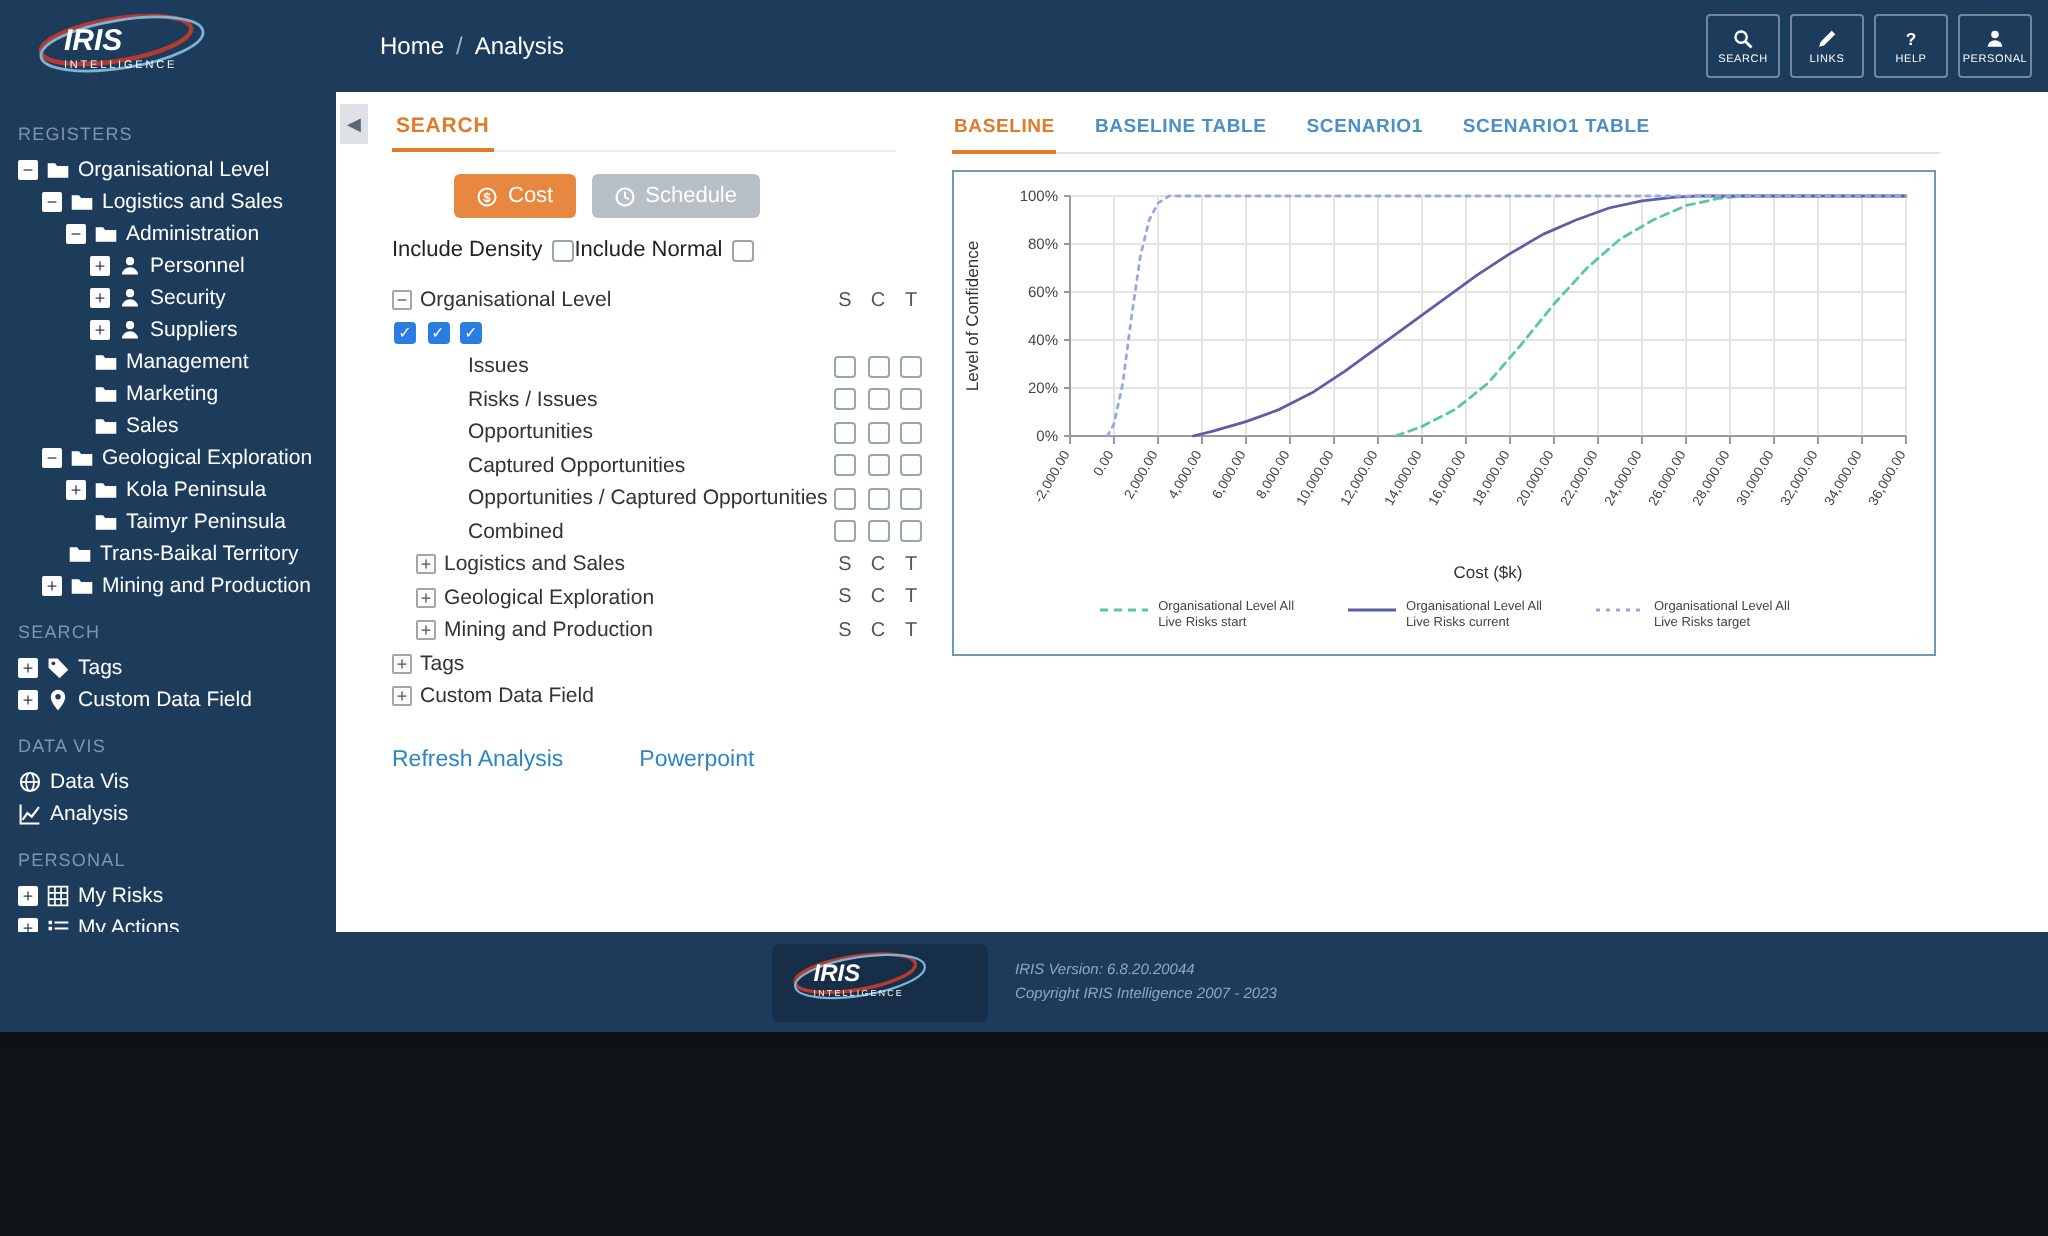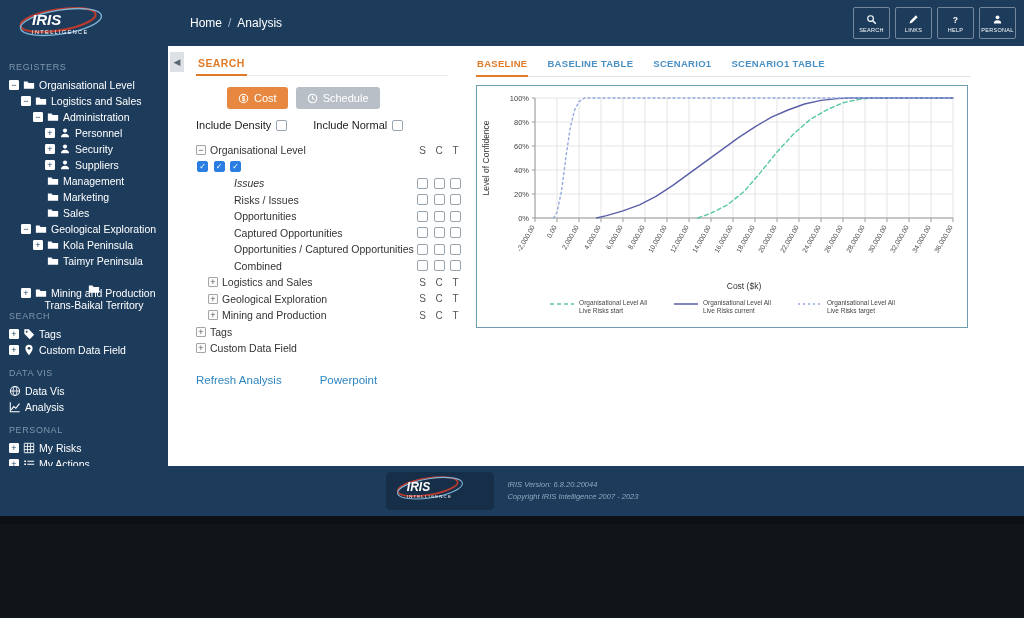--- a/index.html
+++ b/index.html
@@ -35,21 +35,21 @@
   .main { flex:1; background:#fff; display:flex; position:relative; }
   .left-panel { width:302px; flex:none; position:relative; padding:7px 0 0 28px; }
   .collapse-btn { position:absolute; left:2px; top:6px; width:14px; height:20px; background:#dde1e5; border:none; display:flex; align-items:center; justify-content:center; color:#5a6672; font-size:9px; cursor:pointer; padding:0; }
   .results-tabbar { width:252px; border-bottom:1px solid #ececec; }
   .results-tab { display:inline-block; color:#e07b2a; font-weight:bold; font-size:10.5px; letter-spacing:.4px; padding:3px 2px 5px; border-bottom:2px solid #e07b2a; margin-bottom:-1px; }
   .btn-row { margin-top:11px; display:flex; gap:8px;padding-left:31px; }
   .btn { display:inline-flex; align-items:center; gap:5px; font-size:11px; color:#fff; padding:5px 11px; border-radius:3px; border:none; cursor:pointer; }
   .btn .icon svg { width:11px; height:11px; }
   .btn-cost { background:#e8873f; }
   .btn-schedule { background:#b9bfc6; }
-  .include-row { margin-top:10px; display:flex; gap:26px; font-size:11px; color:#222; }
+  .include-row { margin-top:10px; display:flex; font-size:11px; color:#222; }
   .inc { display:flex; align-items:center; gap:5px; }
   .cb { width:11px; height:11px; border:1px solid #98a4b0; border-radius:2px; background:#fff; display:inline-flex; align-items:center; justify-content:center; font-size:8px; color:#fff; cursor:pointer; flex:none; }
   .cb.checked { background:#2a7de1; border-color:#2a7de1; }
 
   .results-tree { margin-top:11px; width:266px; }
   .tree-row { display:flex; align-items:center; height:16.5px; font-size:10.5px; color:#333; }
   .tree-left { flex:1; display:flex; align-items:center; gap:4px; white-space:nowrap; overflow:hidden; }
   .left-panel .expander { background:#fbfbfb; color:#555; border:1px solid #a5a5a5; }
   .tree-right { width:46px; flex:none; display:flex; justify-content:space-between; }
   .colhead { width:13px; text-align:center; color:#555; font-size:10px; }
@@ -238,21 +238,21 @@
         </div>
         <div class="sb-item" style="padding-left: 33px;">
           <span class="exp-space"></span>
           <span class="icon">
             <svg viewBox="0 0 14 14">
               <path d="M1 3h4.3l1.2 1.6H13v6.9H1z" fill="currentColor"></path>
             </svg>
           </span>
           <span class="sb-label">Taimyr Peninsula</span>
         </div>
-        <div class="sb-item" style="padding-left: 20px; flex-direction: column;">
+        <div class="sb-item" style="padding-left: 20px;">
           <span class="exp-space"></span>
           <span class="icon">
             <svg viewBox="0 0 14 14">
               <path d="M1 3h4.3l1.2 1.6H13v6.9H1z" fill="currentColor"></path>
             </svg>
           </span>
           <span class="sb-label">Trans-Baikal Territory</span>
         </div>
         <div class="sb-item" style="padding-left: 21px;">
           <span class="expander">+</span>
@@ -404,21 +404,21 @@
                 </span>
                 <span class="cellbox">
                   <span class="cb checked">✓</span>
                 </span>
                 <span class="cellbox">
                   <span class="cb checked">✓</span>
                 </span>
               </div>
             </div>
             <div class="tree-row">
-              <div class="tree-left" style="padding-left: 24px; font-style: italic;">
+              <div class="tree-left" style="padding-left: 24px;">
                 <span class="exp-space"></span>
                 <span class="tree-label">Issues</span>
               </div>
               <div class="tree-right">
                 <span class="cellbox">
                   <span class="cb"></span>
                 </span>
                 <span class="cellbox">
                   <span class="cb"></span>
                 </span>

